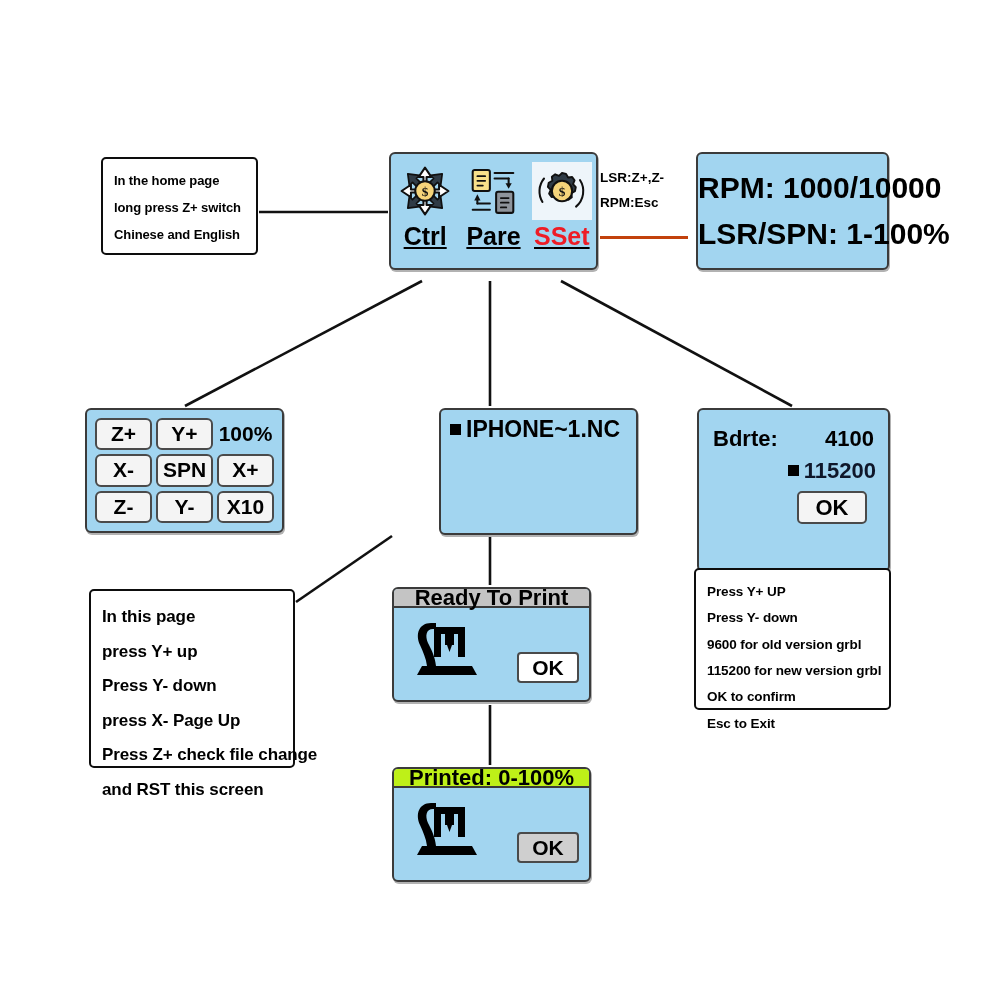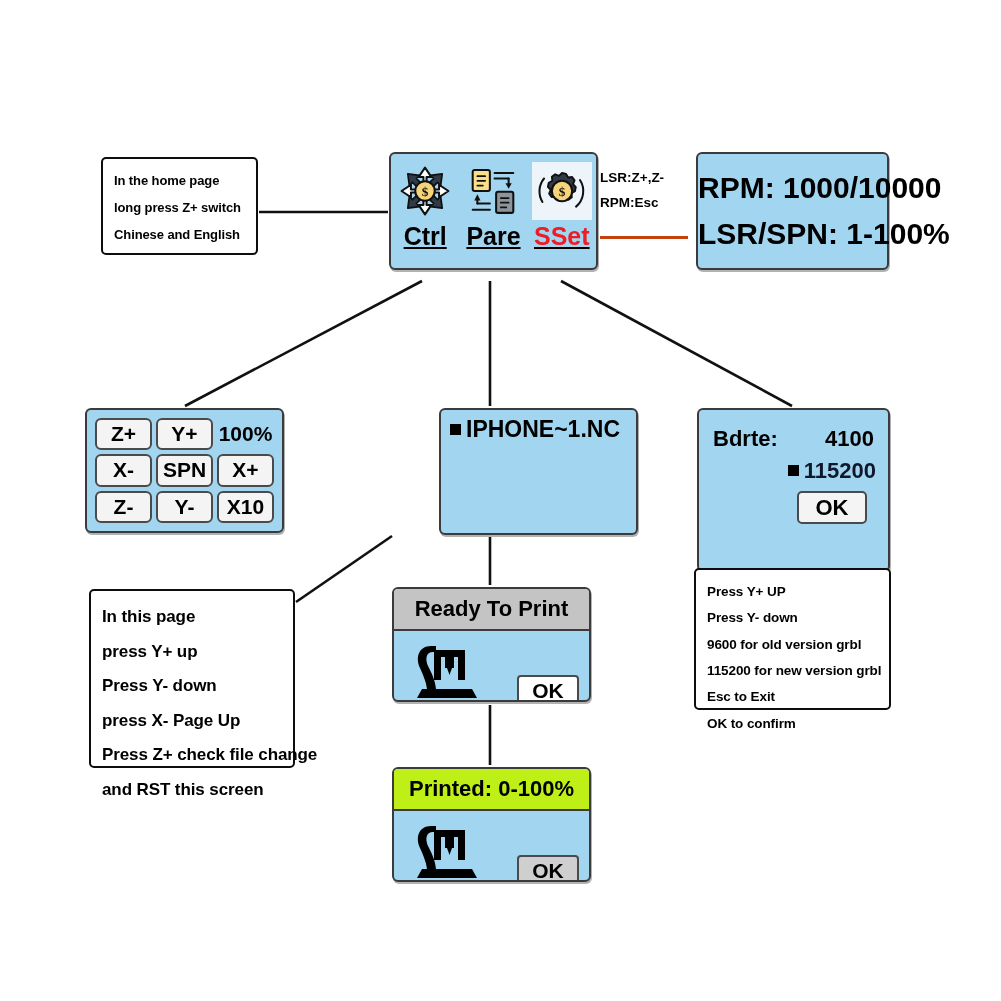--- a/index.html
+++ b/index.html
@@ -135,21 +135,21 @@
   #baud-panel .okbtn {
     position:absolute; left:98px; top:81px; width:70px; height:33px;
     background:#f4f4f4; border:2px solid #4a4a4a; border-radius:5px;
     display:flex; align-items:center; justify-content:center;
     font-size:22px; font-weight:bold; color:#000; box-sizing:border-box;
   }
 
   
   .dlg { width: 199px; height: 115px; padding:0; overflow:hidden; }
   .dlg .titlebar {
-    height: 42px; display:flex; align-items:center; justify-content:center;
+    height: 19px; display:flex; align-items:center; justify-content:center;
     font-size:22px; font-weight:bold; color:#000;
     border-bottom: 2.5px solid #3b3b3b;
     box-sizing:border-box; white-space:nowrap;
   }
   .dlg .body { position:relative; height: 83px; }
   .dlg .printer-icon { position:absolute; left: 20px; top: 9px; }
   .dlg .okbtn {
     position:absolute; right: 10px; bottom: 8px;
     width: 62px; height: 31px;
     border:2px solid #4a4a4a; border-radius:4px;
@@ -323,22 +323,22 @@
     <div class="ln">press X- Page Up</div>
     <div class="ln">Press Z+ check file change</div>
     <div class="ln">and RST this screen</div>
   </div>
 
   <div class="note" id="note-baud">
     <div class="ln">Press Y+ UP</div>
     <div class="ln">Press Y- down</div>
     <div class="ln">9600 for old version grbl</div>
     <div class="ln">115200 for new version grbl</div>
+    <div class="ln">OK to confirm</div>
     <div class="ln">Esc to Exit</div>
-    <div class="ln">OK to confirm</div>
   </div>
 
   <div class="lcd dlg" id="ready-panel">
     <div class="titlebar">Ready To Print</div>
     <div class="body">
       <svg class="printer-icon" width="66" height="62" viewBox="0 0 66 62">
         <g fill="#000000">
           <path d="M17 6 C5 6 1 17 6 28 C9 35 12 41 13 49 L22 49 C21 39 17 32 14 26
                    C11 19 12 12 19 12 L22 12 L22 6 Z"></path>
           <rect x="20" y="10" width="30" height="7"></rect>

